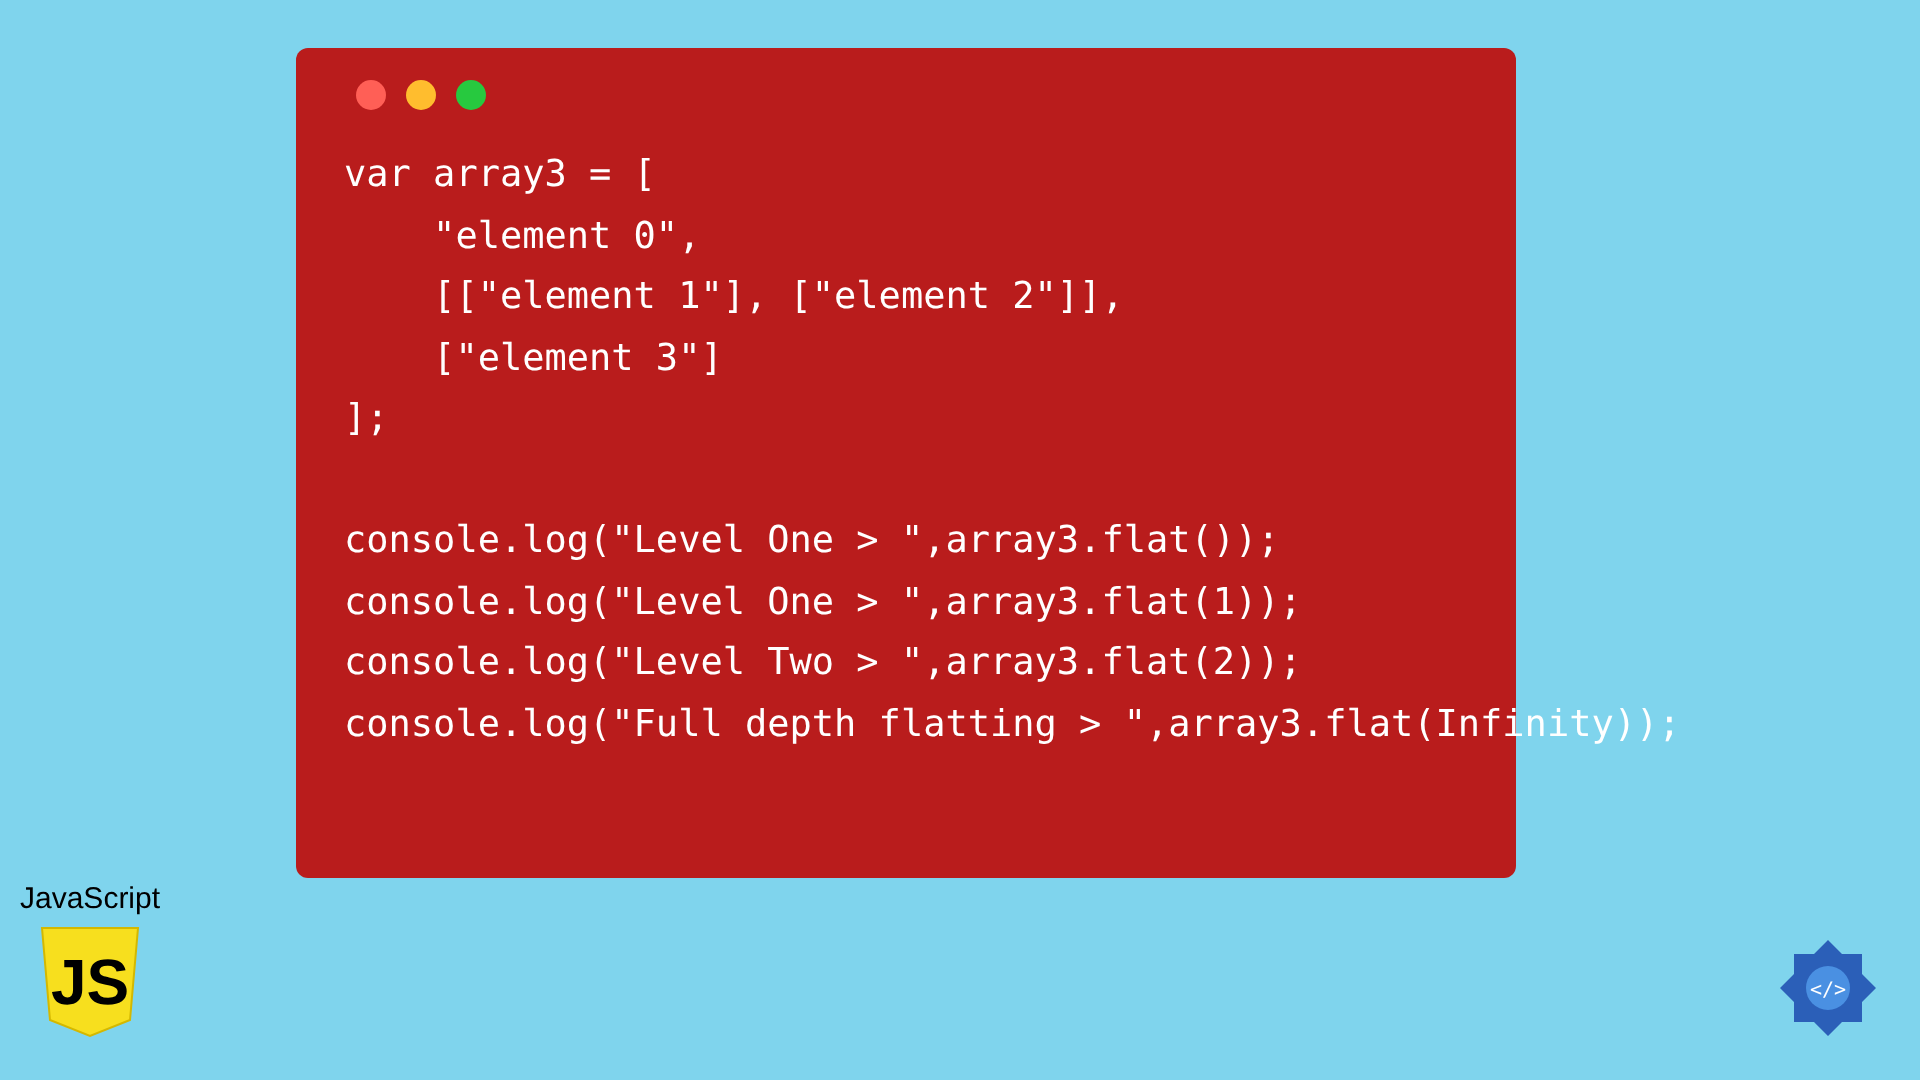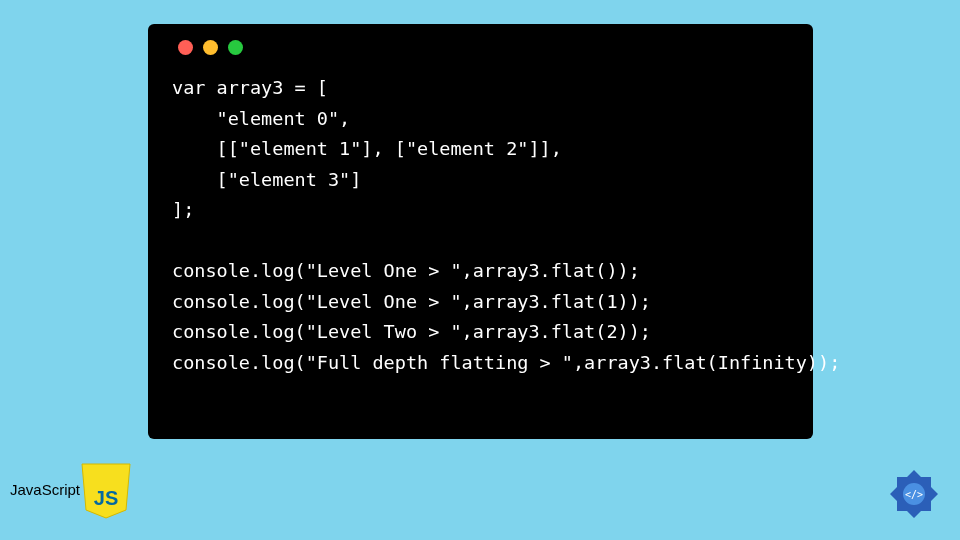--- a/index.html
+++ b/index.html
@@ -7,23 +7,23 @@
       width: 960px;
       height: 540px;
       background: #7fd4ed;
       position: relative;
       font-family: Arial, sans-serif;
     }
     .code-window {
       position: absolute;
       top: 24px;
       left: 148px;
-      width: 665px;
+      width: 610px;
       height: 415px;
-      background: #000000;
+      background: #b91c1c;
       border-radius: 6px;
       padding: 16px 24px 22px 24px;
     }
     .window-controls {
       display: flex;
       gap: 10px;
       margin-bottom: 18px;
       margin-left: 6px;
     }
     .dot {
@@ -39,43 +39,43 @@
       font-family: "Consolas", "Monaco", monospace;
       font-size: 18.5px;
       line-height: 1.65;
       white-space: pre;
     }
     .js-badge {
       position: absolute;
       left: 10px;
       bottom: 20px;
       display: flex;
-      flex-direction: row;
+      flex-direction: column;
       align-items: center;
     }
     .js-label {
       font-size: 15px;
       color: #000;
       font-weight: 500;
       margin-bottom: 4px;
     }
     .js-shield {
       width: 52px;
       height: 58px;
       position: relative;
     }
     .js-shield svg { width: 100%; height: 100%; }
     .js-text {
       position: absolute;
       bottom: 10px;
       left: 50%;
       transform: translateX(-50%);
-      color: #0369a1;
+      color: #000000;
       font-weight: bold;
-      font-size: 20px;
+      font-size: 32px;
       font-family: Arial, sans-serif;
     }
     .delft-logo {
       position: absolute;
       right: 20px;
       bottom: 20px;
       display: flex;
       align-items: center;
       gap: 4px;
     }

